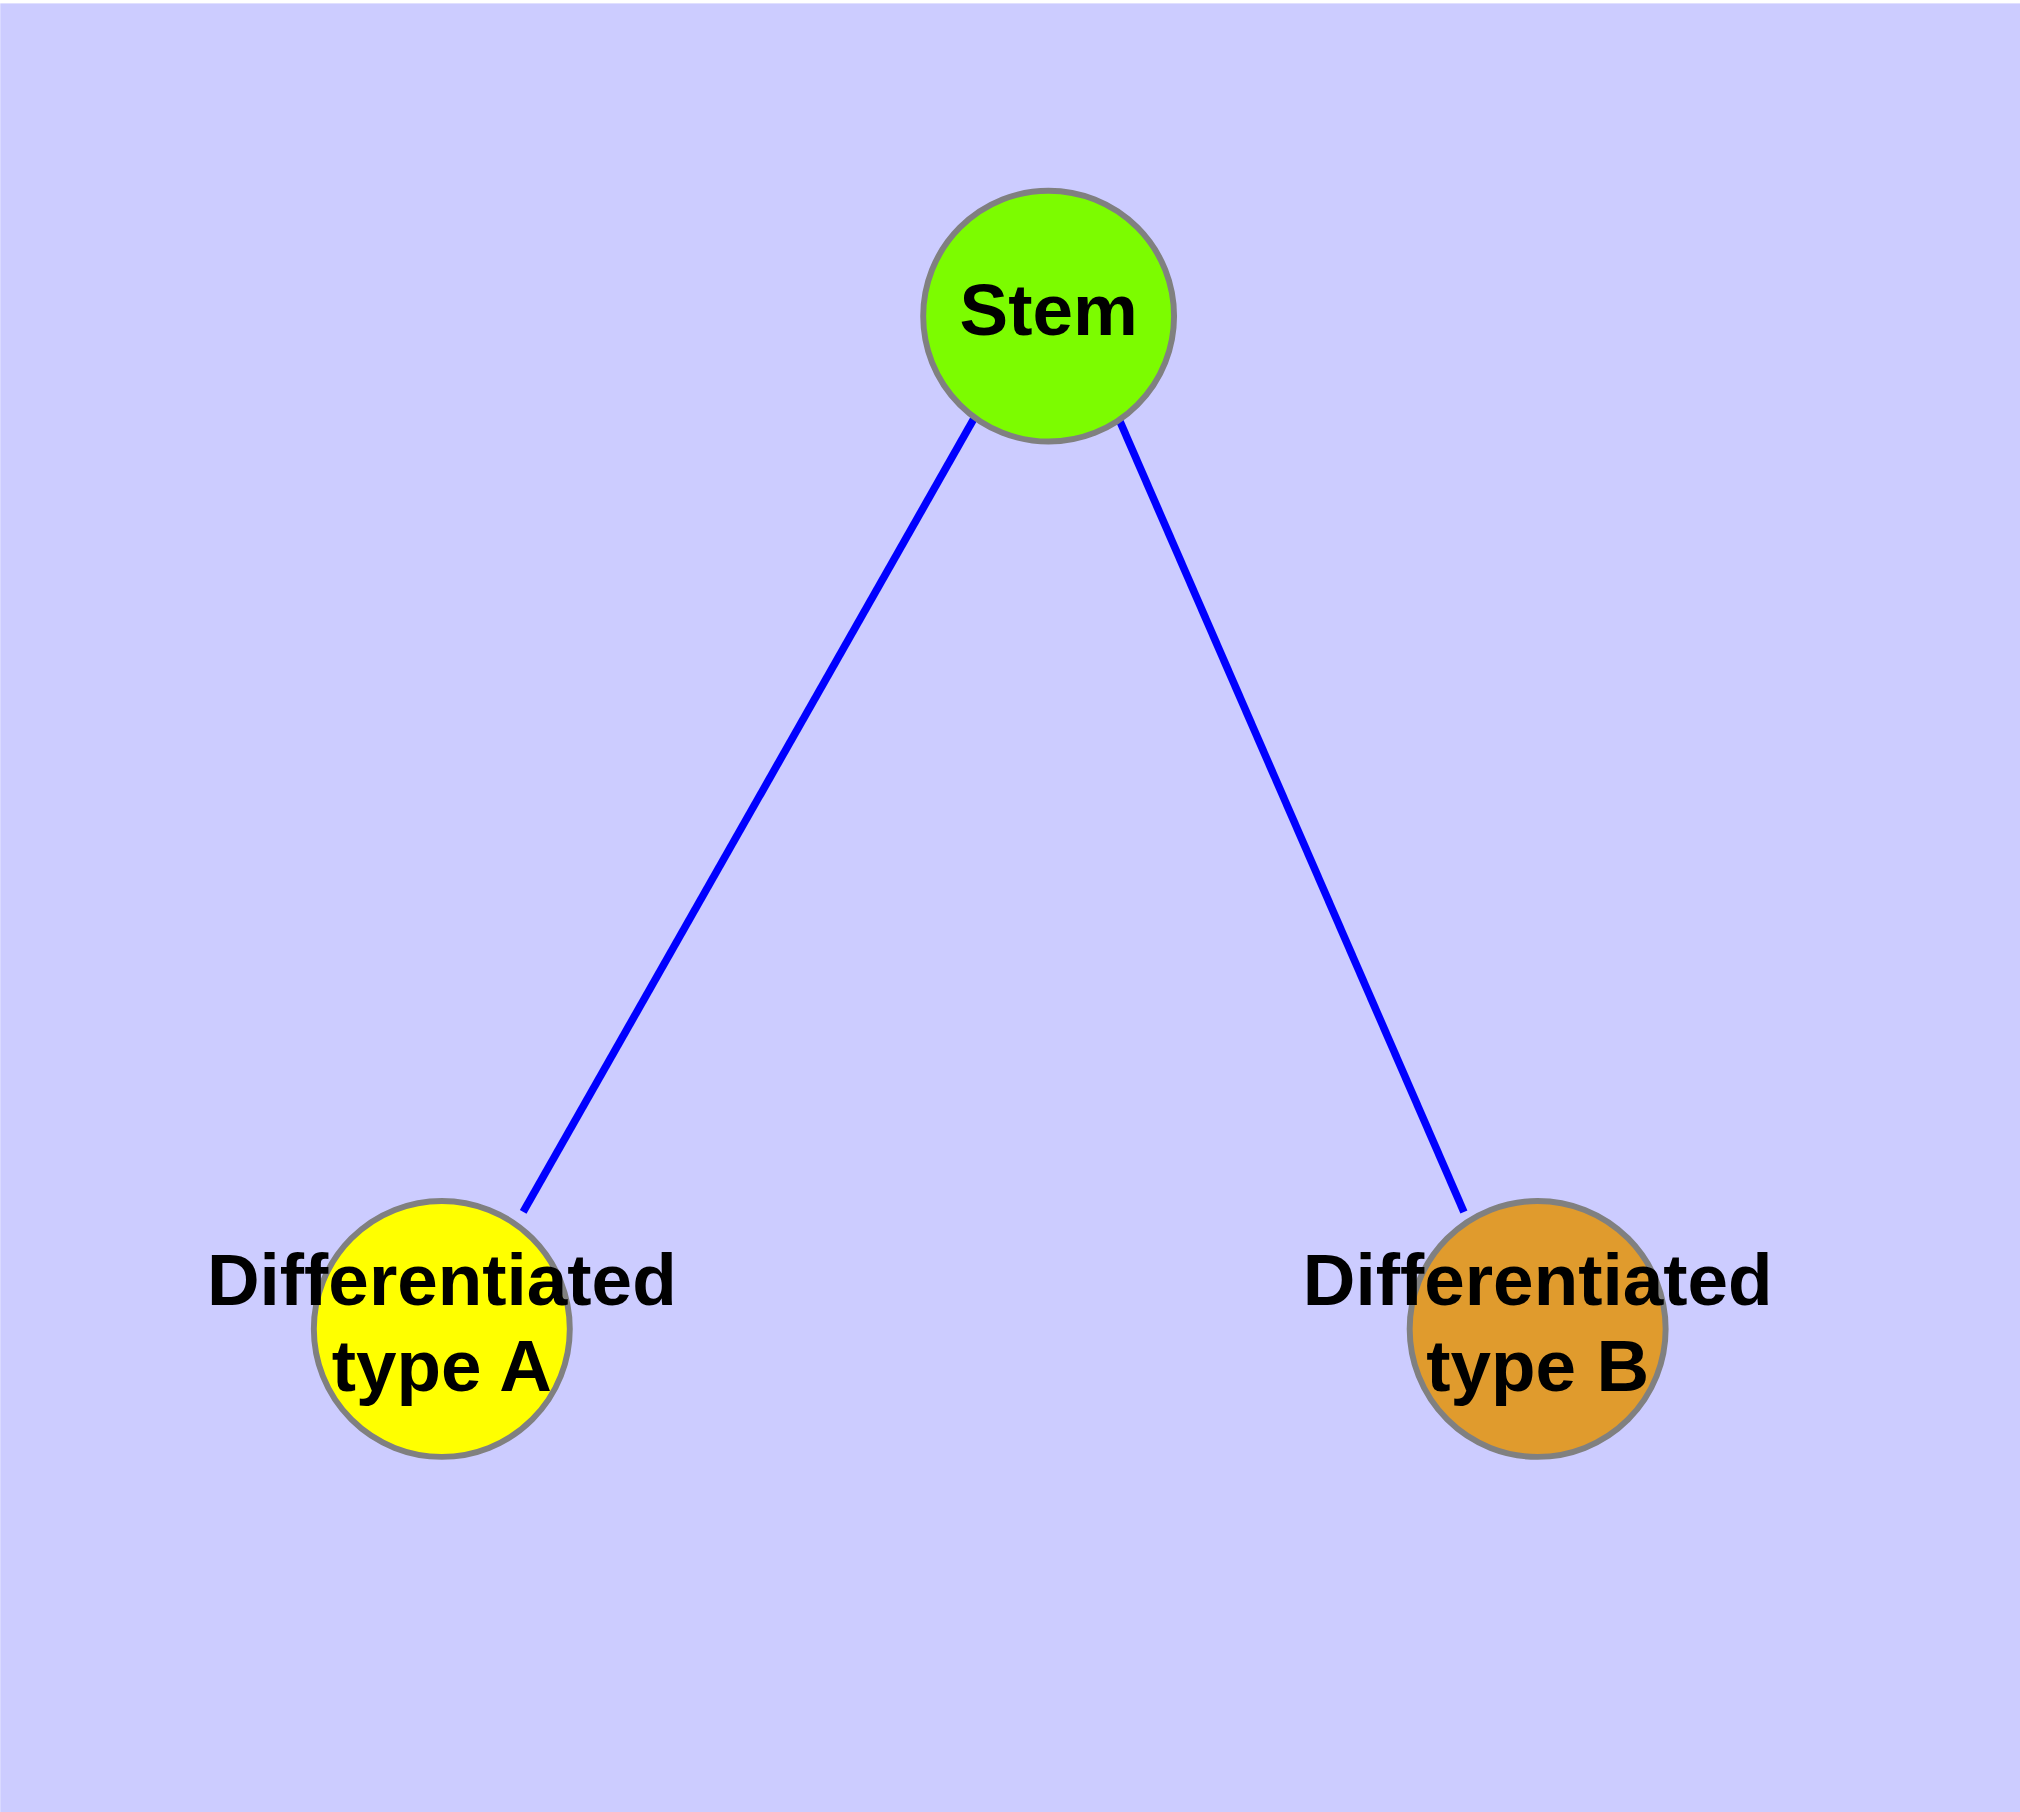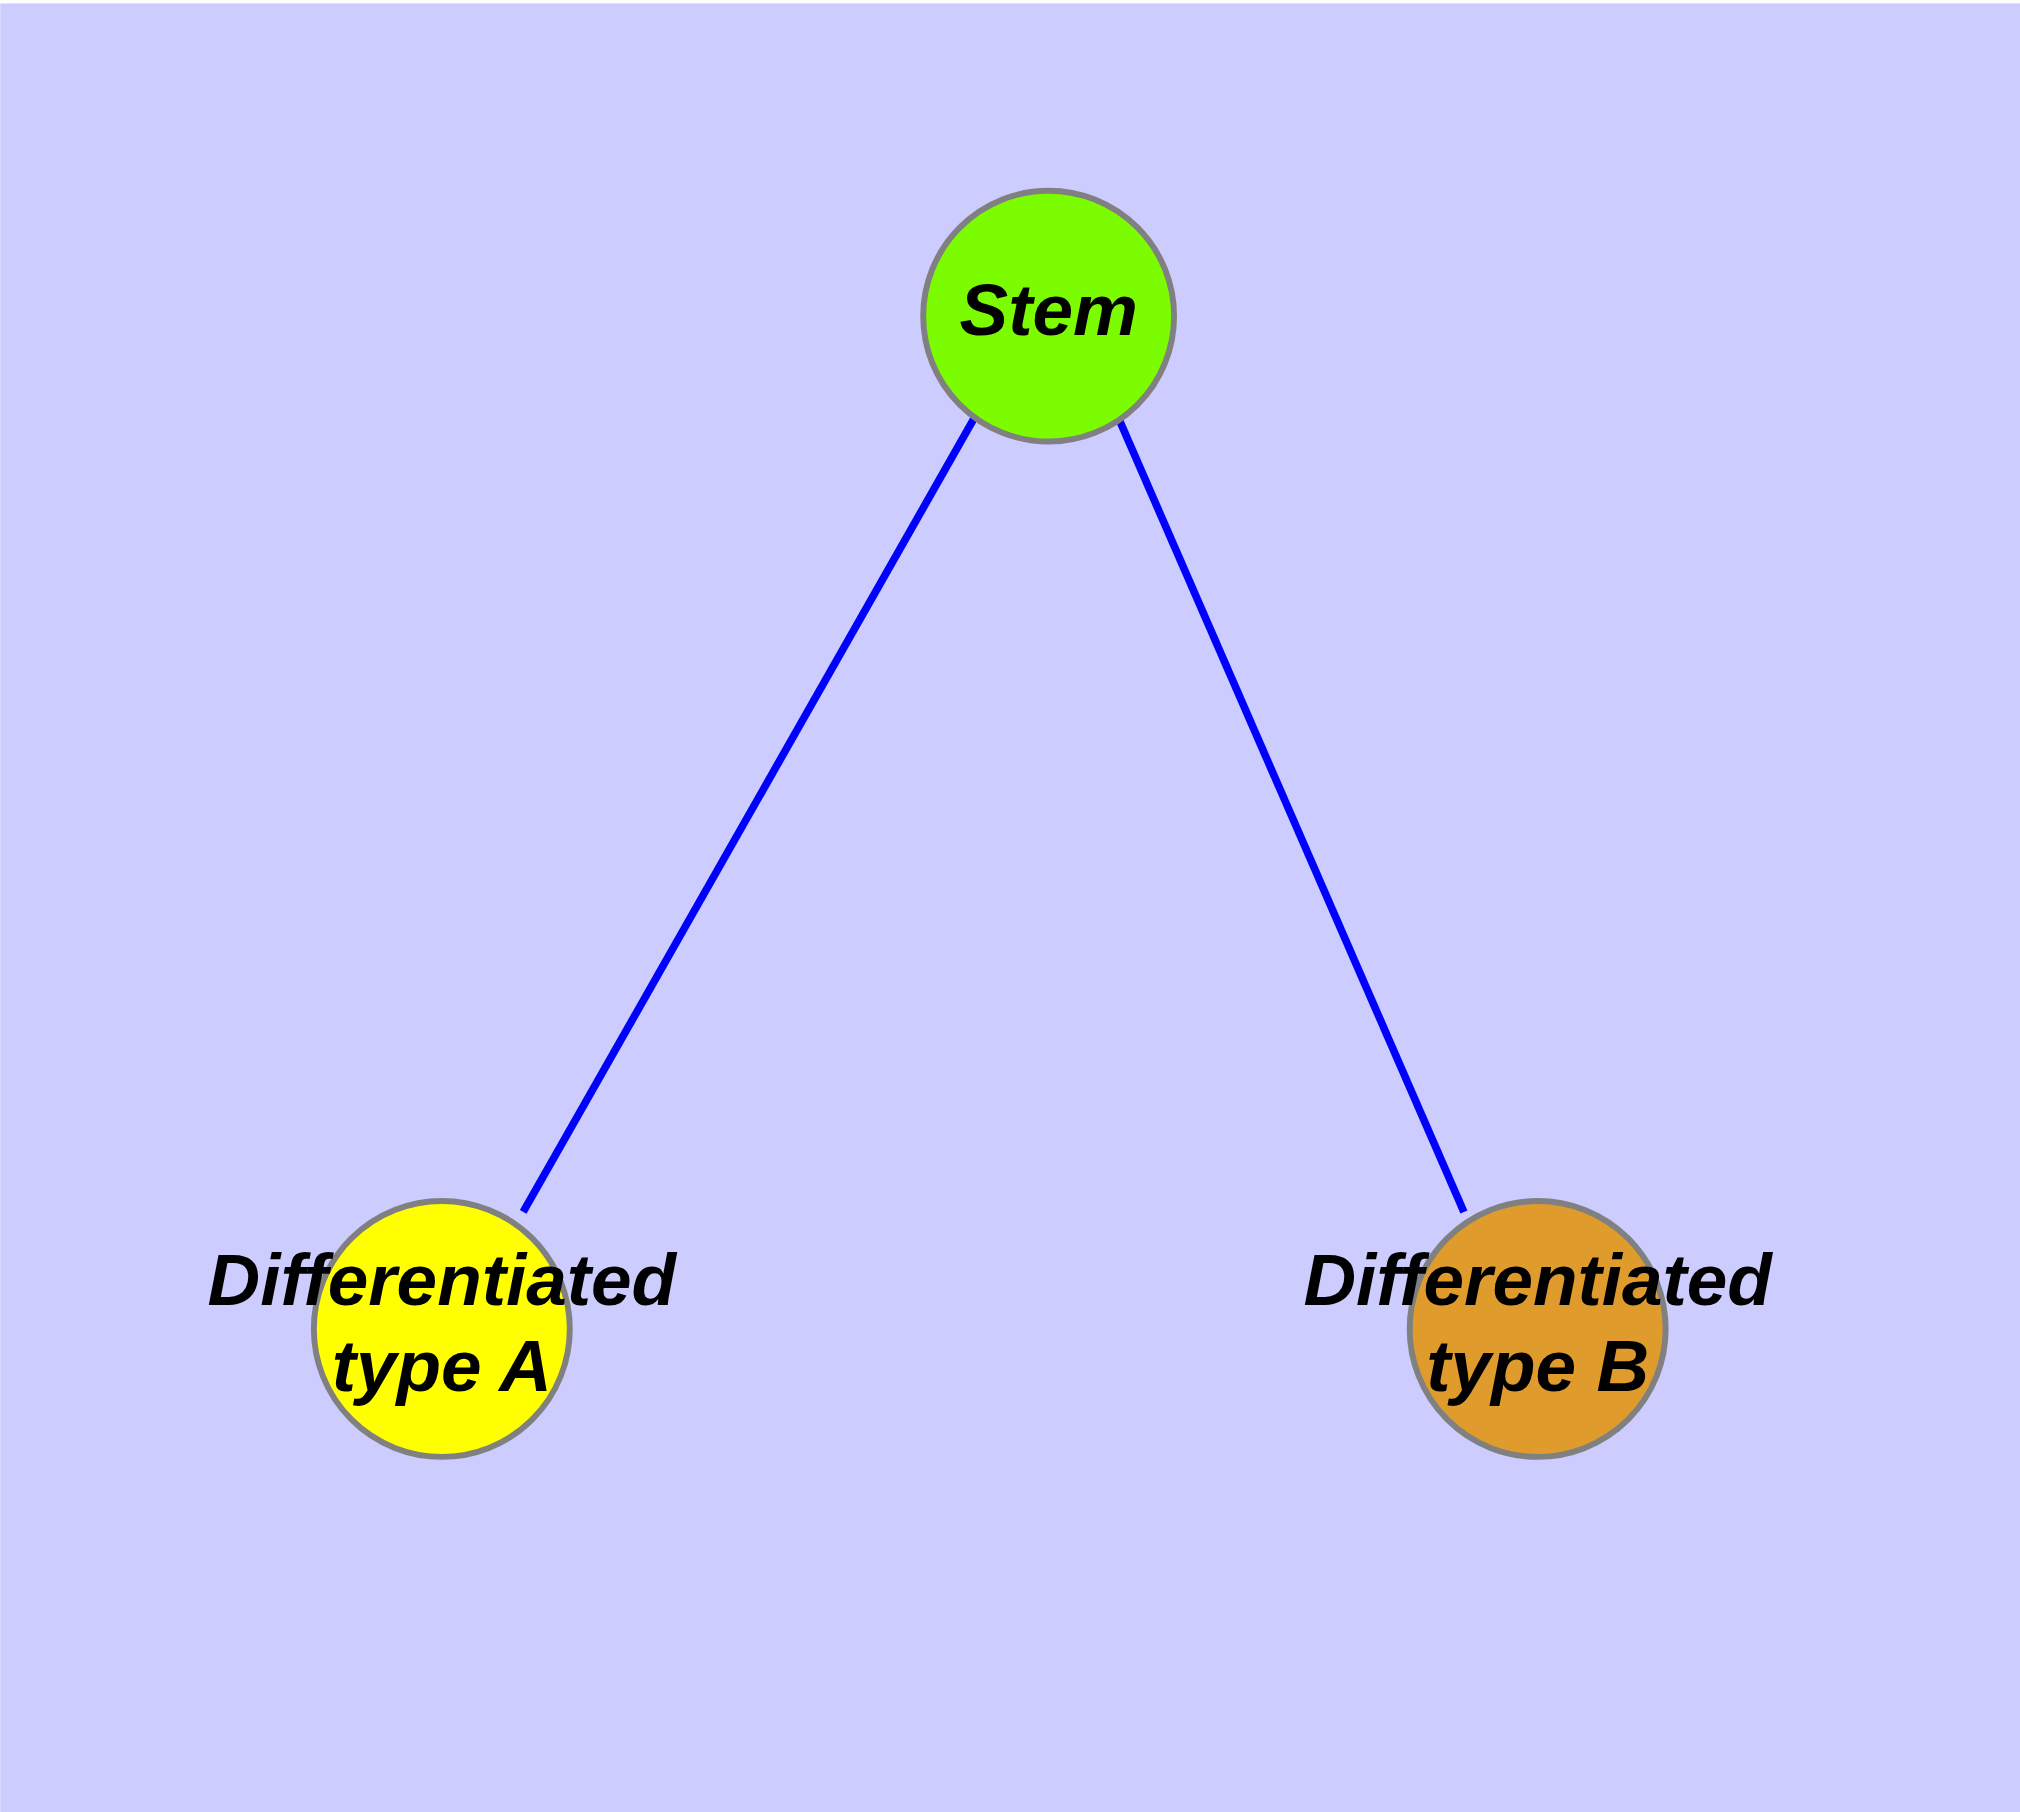--- a/index.html
+++ b/index.html
@@ -35,21 +35,21 @@
   .node-label-inside {
     font-size: 86px;
   }
   .node-label-overflow {
     font-size: 86px;
   }
 </style>
 </head>
 <body style="background: rgb(255, 255, 255);">
 
-<div id="diagram-root" style="width: 2021px; height: 1660px; font-style: italic;">
+<div id="diagram-root" style="width: 2021px; height: 1660px;">
   <svg id="graph-svg" viewBox="0 0 2384 2138" xmlns="http://www.w3.org/2000/svg">
 
     <rect id="canvas-bg" x="0" y="4" width="2384" height="2134" fill="#CCCCFF"></rect>
 
     <g id="edges-layer">
         <line x1="1150" y1="492" x2="617" y2="1430" stroke="#0000FF" stroke-width="9" stroke-linecap="butt"></line>
         <line x1="1318" y1="490" x2="1727" y2="1430" stroke="#0000FF" stroke-width="9" stroke-linecap="butt"></line>
       </g>
     <g id="nodes-layer">
         <circle cx="1237" cy="373" r="148" fill="#7CFC00" stroke="#808080" stroke-width="7"></circle>

